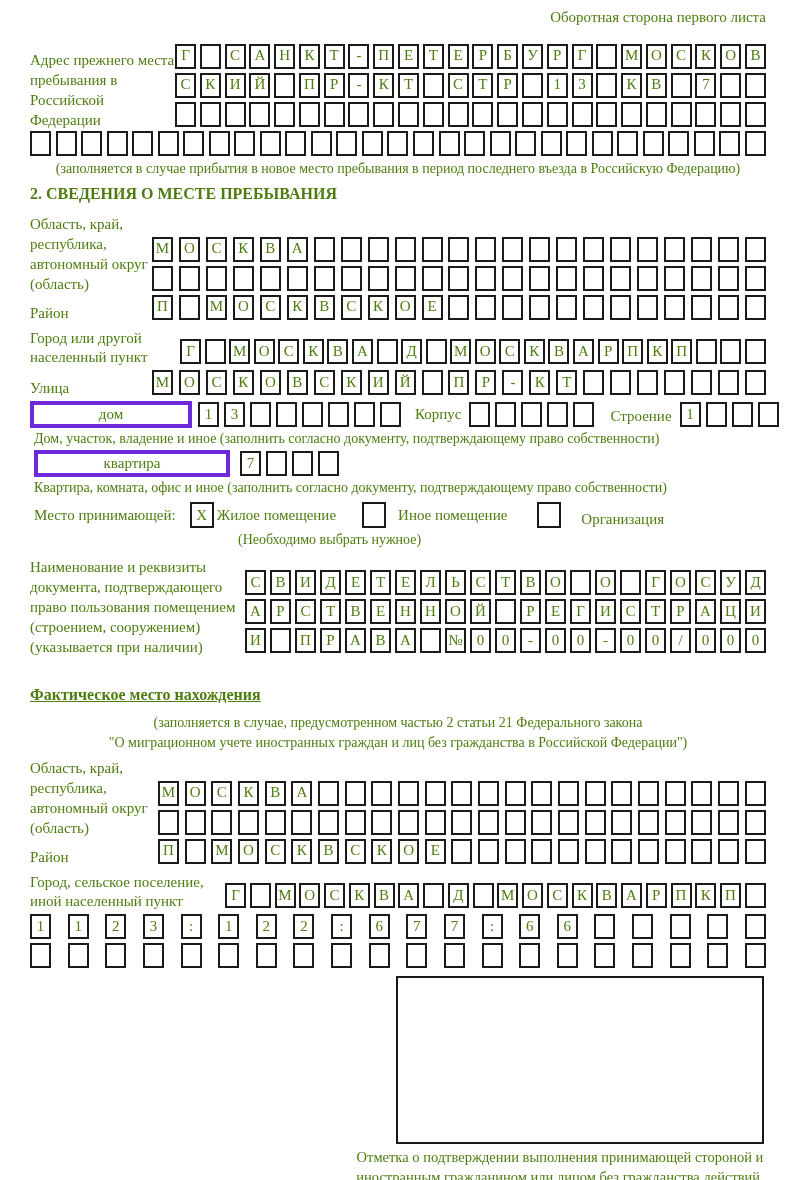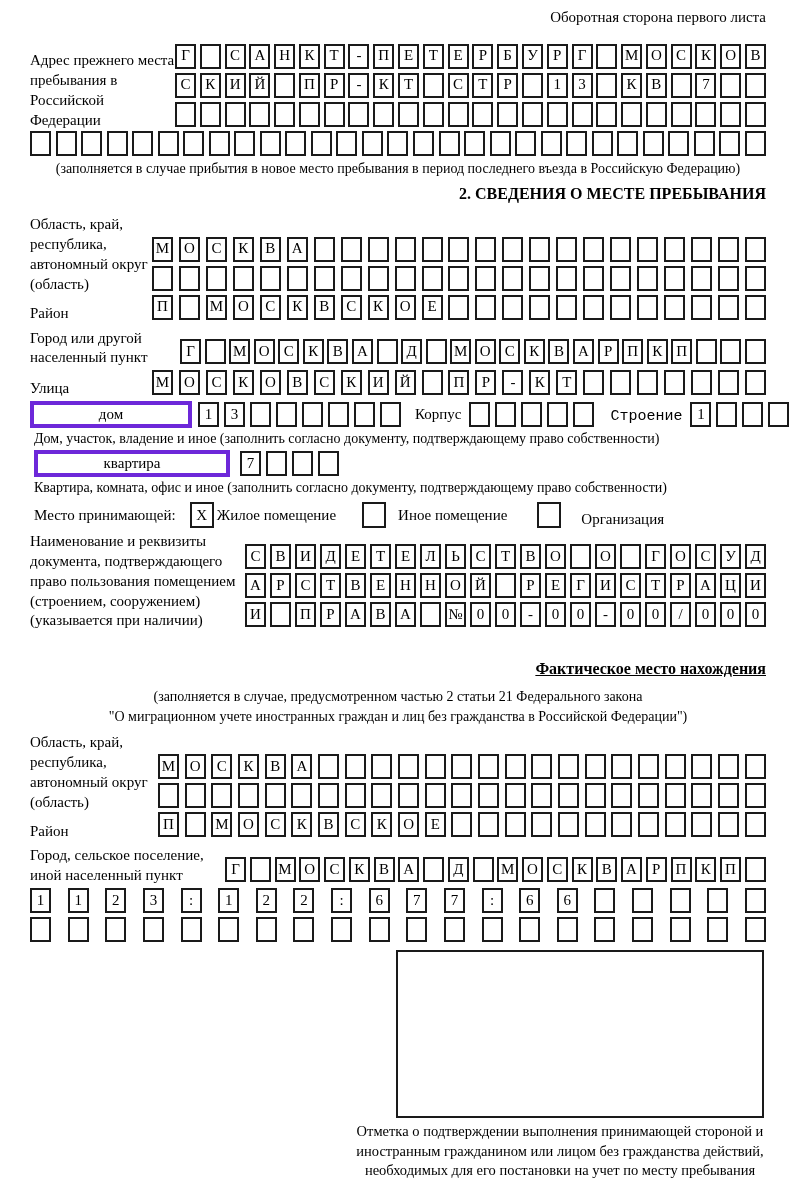--- a/index.html
+++ b/index.html
@@ -1,19 +1,19 @@
 <!DOCTYPE html>
 <html><head>
 <meta charset="utf-8">
 <style>
   * { margin:0; padding:0; box-sizing:border-box; }
   html,body { background:#fff; }
   .page {
     width:800px; height:1180px; overflow:hidden;
-    background:#fff; color:#000000;
+    background:#fff; color:#4d7c0f;
     font-family:"Liberation Serif","DejaVu Serif",serif;
     font-size:15px; line-height:1.3;
     padding:8px 34px 0 30px; position:relative;
   }
   .header-note { text-align:right; margin-bottom:16px; font-size:15px; }
 
   .frow { display:flex; align-items:flex-end; }
   .flabel { flex:none; padding-top:3px; line-height:1.32; }
   .w145 { width:145px; } .w122 { width:122px; } .w150 { width:150px; }
   .w215 { width:215px; } .w195 { width:195px; } .w128 { width:128px; }
@@ -23,21 +23,21 @@
   .cell {
     width:21px; height:25px; border:2px solid #1a1a1a; flex:none;
     display:flex; align-items:center; justify-content:center;
     font-size:15px; background:#fff;
   }
   .cells.gapped { justify-content:flex-start; gap:5px; margin-bottom:0; }
   .cells.check .cell { width:24px; height:26px; }
 
   .note { font-size:14px; }
   .note-center { text-align:center; margin:2px 0 4px 0; }
-  .sec-title { text-align:right; font-weight:bold; font-size:16px; margin:6px 0 8px 0; }
+  .sec-title { text-align:left; font-weight:bold; font-size:16px; margin:6px 0 8px 0; }
   .inline-row { display:flex; align-items:center; }
   .rectlabel {
     border:4px solid #6d28d9; height:27px; display:flex;
     align-items:center; justify-content:center; flex:none; background:#fff;
   }
   .mb4 { margin-bottom:4px; } .mb2 { margin-bottom:2px; }
   .stamp-box {
     width:368px; height:168px; border:2px solid #1a1a1a;
     margin-left:auto; margin-right:2px; margin-top:4px; background:#fff;
   }
@@ -334,21 +334,21 @@
         <span class="cell"></span>
       </div>
     <div style="margin:0 8px 0 14px;">Корпус</div>
     <div class="cells gapped">
         <span class="cell"></span>
         <span class="cell"></span>
         <span class="cell"></span>
         <span class="cell"></span>
         <span class="cell"></span>
       </div>
-    <div style="margin:4px 8px 0 16px;font-family:Liberation Mono, monospace;">Строение</div>
+    <div style="margin:4px 8px 0 16px;">Строение</div>
     <div class="cells gapped">
         <span class="cell">1</span>
         <span class="cell"></span>
         <span class="cell"></span>
         <span class="cell"></span>
       </div>
   </div>
   <div class="note mb2" style="margin-left:4px;">Дом, участок, владение и иное (заполнить согласно документу, подтверждающему право собственности)</div>
 
   <div class="inline-row mb2" style="margin-left:4px;">
@@ -370,20 +370,21 @@
     <div style="margin-left:3px;">Жилое помещение</div>
     <div class="cells gapped check" style="margin-left:26px;">
         <span class="cell"></span>
       </div>
     <div style="margin-left:12px;">Иное помещение</div>
     <div class="cells gapped check" style="margin-left:30px;">
         <span class="cell"></span>
       </div>
     <div style="margin-left:20px;margin-top:8px;">Организация</div>
   </div>
+  <div class="note" style="margin:2px 0 6px 208px;">(Необходимо выбрать нужное)</div>
 
   <div class="frow">
     <div class="flabel w215">Наименование и реквизиты документа, подтверждающего право пользования помещением (строением, сооружением) (указывается при наличии)</div>
     <div class="rows">
       <div class="cells">
           <span class="cell">С</span>
           <span class="cell">В</span>
           <span class="cell">И</span>
           <span class="cell">Д</span>
           <span class="cell">Е</span>

